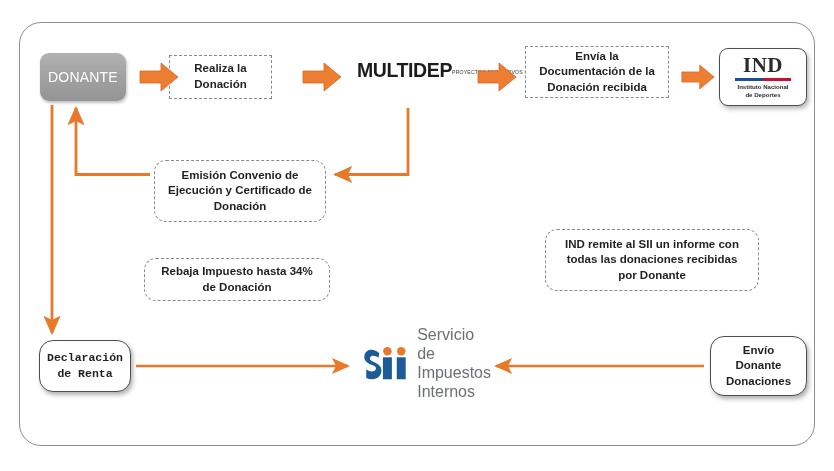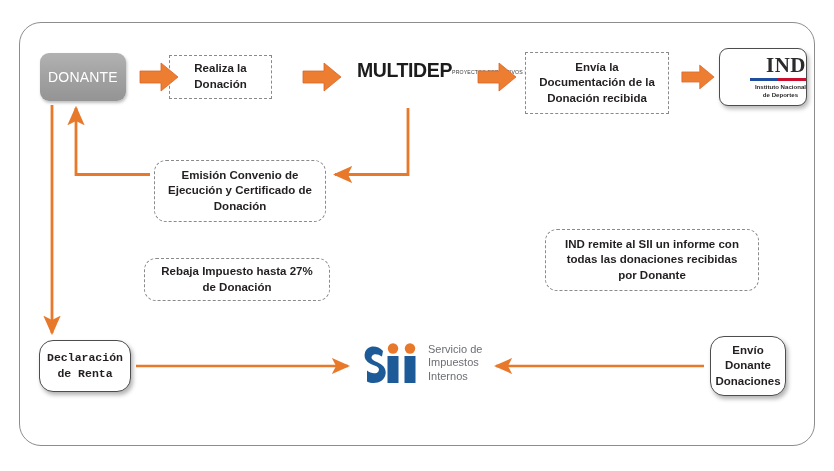--- a/index.html
+++ b/index.html
@@ -68,39 +68,39 @@
     border-radius: 9px;
     background: linear-gradient(180deg,#b2b2b2 0%,#a3a3a3 45%,#949494 100%);
     color: #ffffff;
     font-size: 14px;
     letter-spacing: .2px;
     box-shadow: 1px 2px 3px rgba(0,0,0,0.25);
   }
 
   
   #n-realiza   { left: 169px; top: 55px;  width: 103px; height: 44px; }
-  #n-envia     { left: 525px; top: 52px;  width: 144px; height: 62px; }
+  #n-envia     { left: 525px; top: 46px;  width: 144px; height: 52px; }
   #n-emision   { left: 154px; top: 160px; width: 172px; height: 62px; }
   #n-rebaja    { left: 144px; top: 258px; width: 186px; height: 43px; }
   #n-ind-info  { left: 545px; top: 229px; width: 214px; height: 62px; }
   #n-declara   { left: 39px;  top: 340px; width: 92px;  height: 52px; font-family: Liberation Mono, monospace; }
-  #n-envio     { left: 710px; top: 336px; width: 76px;  height: 60px; }
+  #n-envio     { left: 710px; top: 336px; width: 97px;  height: 60px; }
 
   
   .ind-card {
     position: absolute;
     left: 719px; top: 48px;
     width: 88px; height: 58px;
     border: 1.6px solid #4d4d4d;
     border-radius: 9px;
     background: #fff;
     box-shadow: 2px 3px 4px rgba(0,0,0,0.28);
     display: flex;
     flex-direction: column;
-    align-items: flex-end;
+    align-items: center;
     justify-content: center;
     box-sizing: border-box;
   }
   .ind-word {
     font-family: "Liberation Serif", serif;
     font-weight: bold;
     font-size: 21px;
     color: #2b2b2b;
     letter-spacing: .5px;
     line-height: 1;
@@ -143,21 +143,21 @@
 
   
   .sii {
     position: absolute;
     left: 363px; top: 340px;
     width: 128px; height: 46px;
     display: flex; align-items: center; gap: 7px;
   }
   .sii svg { display: block; }
   .sii-text {
-    font-size: 11px;
+    font-size: 16px;
     color: #6c6f74;
     line-height: 1.2;
     font-family: "Liberation Sans", sans-serif;
   }
 
   
   .blockarrow { position: absolute; }
   #ba1 { left: 139px; top: 61px;  width: 40px; height: 32px; }
   #ba2 { left: 302px; top: 61px;  width: 40px; height: 32px; }
   #ba3 { left: 477px; top: 61px;  width: 40px; height: 32px; }
@@ -309,21 +309,21 @@
   <div class="node dashed round" id="n-emision">
     <div>
       <div>Emisión Convenio de</div>
       <div>Ejecución y Certificado de</div>
       <div>Donación</div>
     </div>
   </div>
 
   <div class="node dashed round" id="n-rebaja">
     <div>
-      <div>Rebaja Impuesto hasta 27%</div>
+      <div>Rebaja Impuesto hasta 34%</div>
       <div>de Donación</div>
     </div>
   </div>
 
   <div class="node dashed round" id="n-ind-info">
     <div>
       <div>IND remite al SII un informe con</div>
       <div>todas las donaciones recibidas</div>
       <div>por Donante</div>
     </div>

